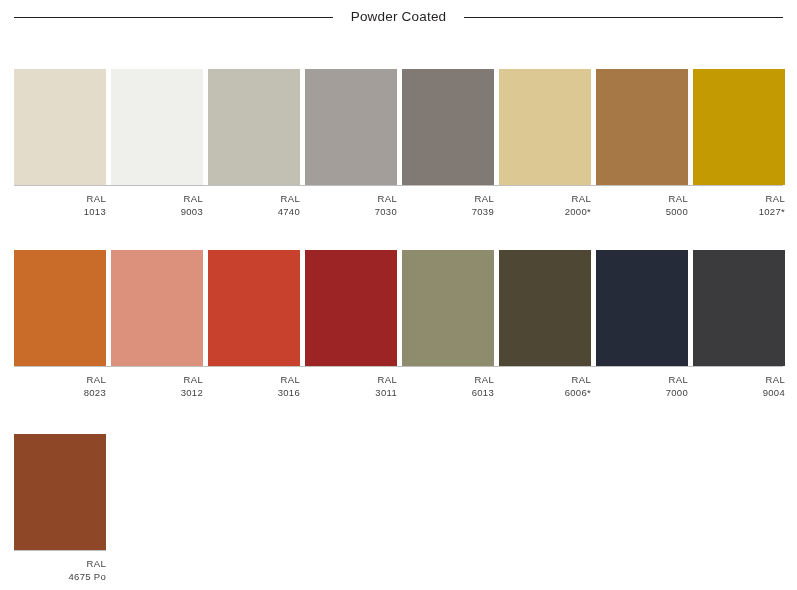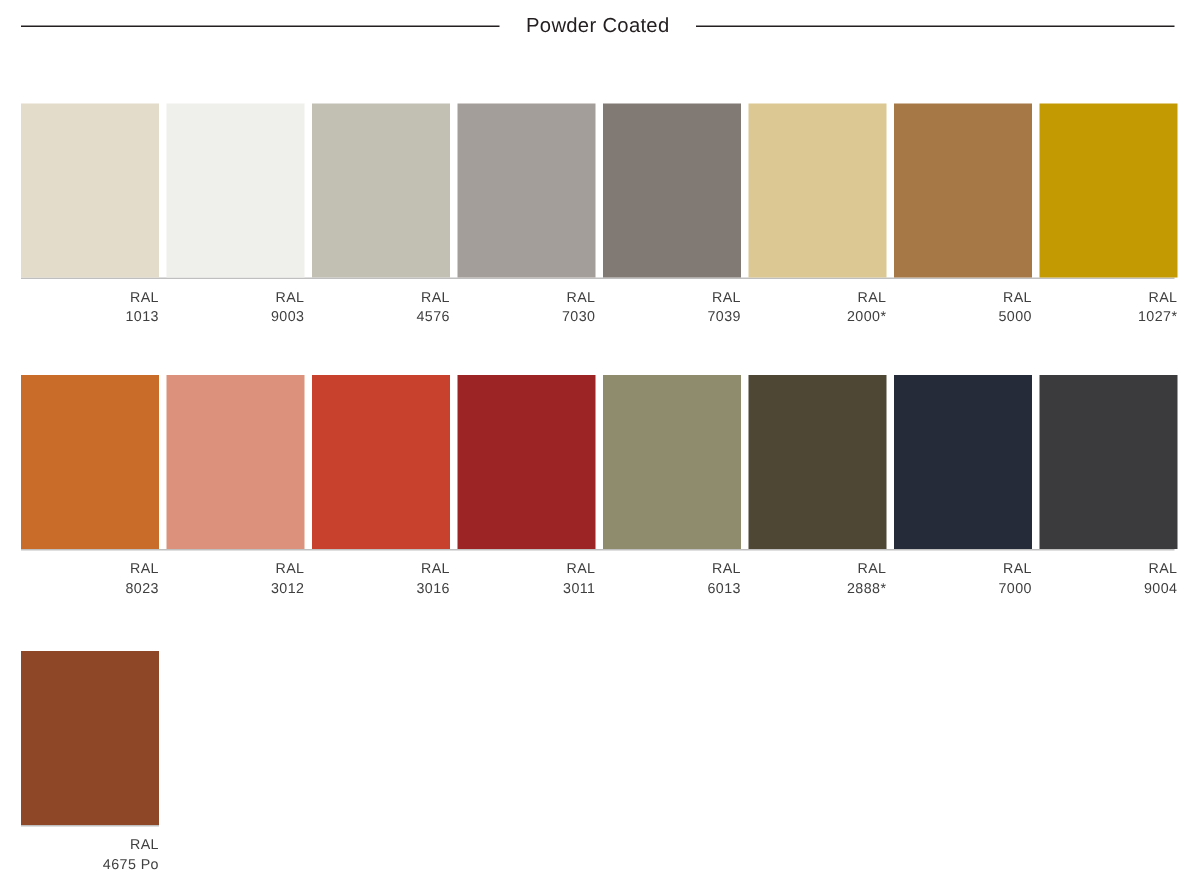--- a/index.html
+++ b/index.html
@@ -144,21 +144,21 @@
       <div class="label-cell">
         <span class="label-prefix">RAL</span>
         <span class="label-code">1013</span>
       </div>
       <div class="label-cell">
         <span class="label-prefix">RAL</span>
         <span class="label-code">9003</span>
       </div>
       <div class="label-cell">
         <span class="label-prefix">RAL</span>
-        <span class="label-code">4576</span>
+        <span class="label-code">4740</span>
       </div>
       <div class="label-cell">
         <span class="label-prefix">RAL</span>
         <span class="label-code">7030</span>
       </div>
       <div class="label-cell">
         <span class="label-prefix">RAL</span>
         <span class="label-code">7039</span>
       </div>
       <div class="label-cell">
@@ -220,21 +220,21 @@
       <div class="label-cell">
         <span class="label-prefix">RAL</span>
         <span class="label-code">3011</span>
       </div>
       <div class="label-cell">
         <span class="label-prefix">RAL</span>
         <span class="label-code">6013</span>
       </div>
       <div class="label-cell">
         <span class="label-prefix">RAL</span>
-        <span class="label-code">2888*</span>
+        <span class="label-code">6006*</span>
       </div>
       <div class="label-cell">
         <span class="label-prefix">RAL</span>
         <span class="label-code">7000</span>
       </div>
       <div class="label-cell">
         <span class="label-prefix">RAL</span>
         <span class="label-code">9004</span>
       </div>
     </div>

